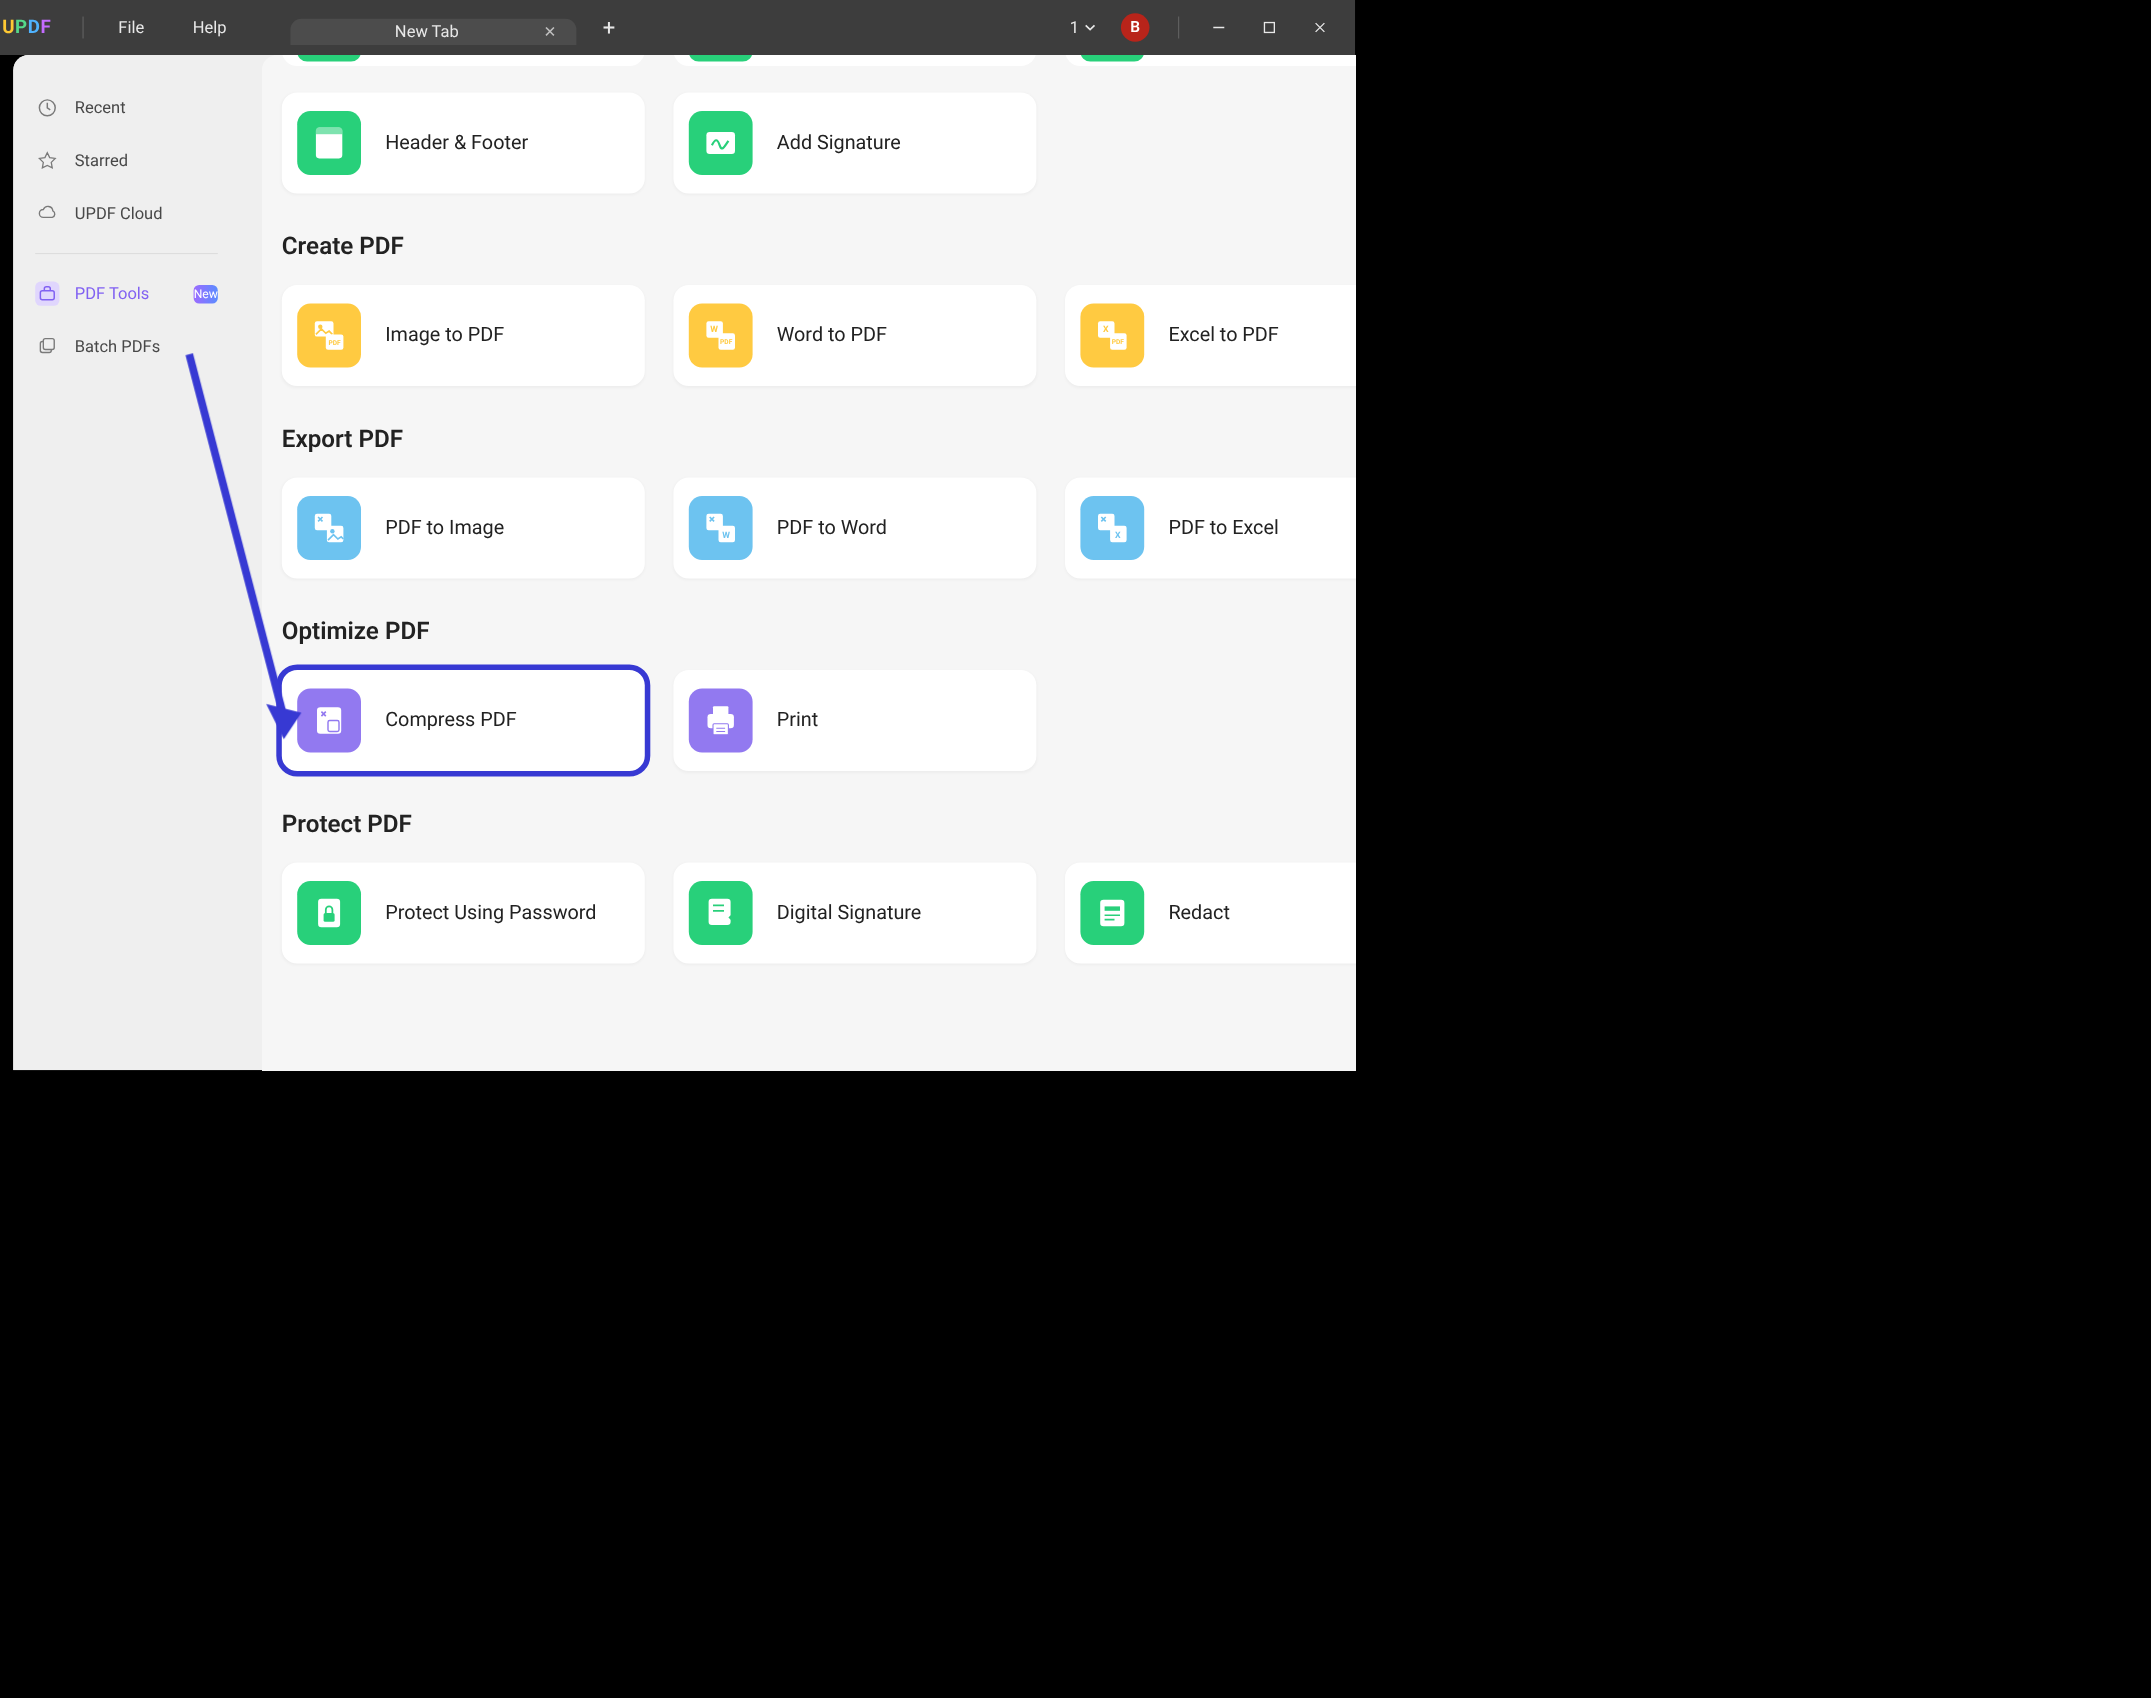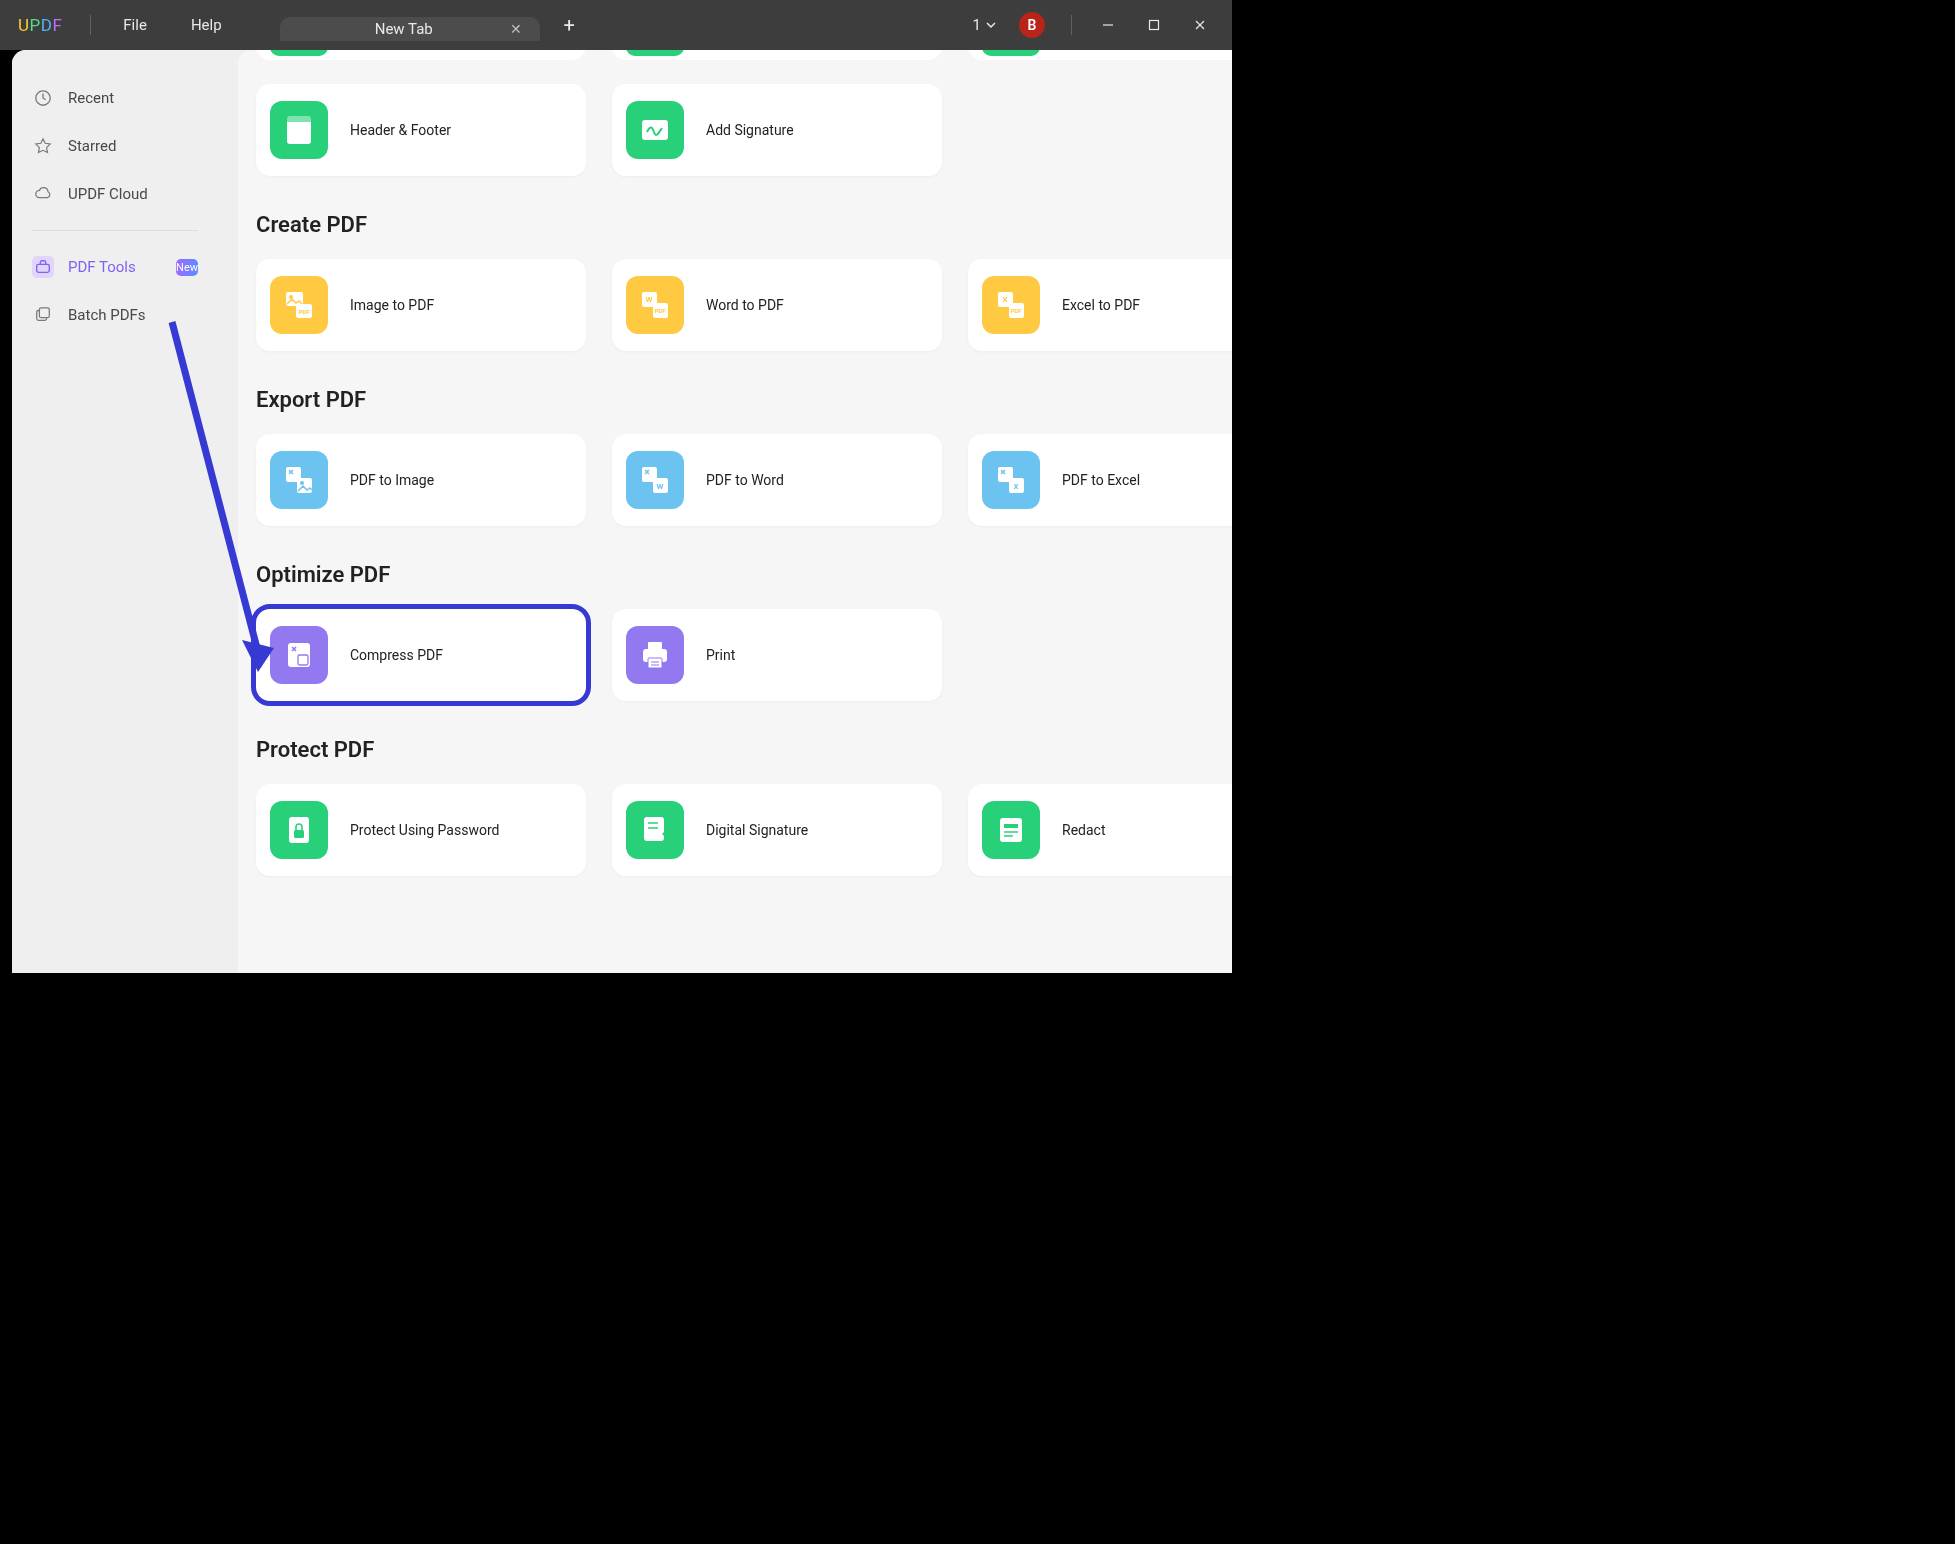--- a/index.html
+++ b/index.html
@@ -1,19 +1,19 @@
 <!DOCTYPE html>
 <html><head>
 <meta charset="utf-8">
 <style>
   * { box-sizing: border-box; margin: 0; padding: 0; font-family: -apple-system, BlinkMacSystemFont, "Segoe UI", Roboto, sans-serif; }
   body { background: #000; width: 1232px; height: 973px; overflow: hidden; position: relative; }
   
   .titlebar { background: #3d3d3d; height: 50px; display: flex; align-items: center; color: #e8e8e8; position: relative; }
-  .logo { font-weight: 400; font-size: 17px; margin-left: 18px; margin-right: 18px; letter-spacing: 0.5px; }
+  .logo { font-weight: 700; font-size: 17px; margin-left: 2px; margin-right: 18px; letter-spacing: 0.5px; }
   .logo .u { color: #ffc933; }
   .logo .p { color: #55d98a; }
   .logo .d { color: #4fb3ff; }
   .logo .f { color: #c36bff; }
   .tb-sep { width: 1px; height: 20px; background: #626262; margin: 0 10px; }
   .menu-item { padding: 0 22px; font-size: 15px; cursor: pointer; color: #e8e8e8; }
   .tab { background: #4c4c4c; height: 24px; border-radius: 10px 10px 0 0; display: flex; align-items: center; padding: 0 14px 0 22px; margin-left: 36px; margin-top: 8px; min-width: 260px; }
   .tab-title { flex: 1; text-align: center; color: #e8e8e8; font-size: 15px; }
   .tab-close { color: #bfbfbf; font-size: 14px; cursor: pointer; padding: 4px; }
   .tab-add { color: #e8e8e8; font-size: 20px; margin-left: 24px; cursor: pointer; }
@@ -41,21 +41,21 @@
   .section-title:first-child { margin-top: 16px; }
   
   .tool-card { background: #fff; border-radius: 14px; height: 92px; display: flex; align-items: center; padding: 0 18px 0 14px; gap: 22px; cursor: pointer; box-shadow: 0 1px 3px rgba(0,0,0,0.04); }
   .tool-card.highlighted { outline: 5px solid #3739d3; outline-offset: 0; align-items: center; }
   .tool-icon { width: 58px; height: 58px; border-radius: 12px; display: flex; align-items: center; justify-content: center; flex-shrink: 0; }
   .tool-icon svg { width: 36px; height: 36px; }
   .ic-green { background: #28d07a; }
   .ic-yellow { background: #ffca41; }
   .ic-blue { background: #6dc3f0; }
   .ic-purple { background: #9279f0; }
-  .tool-label { font-size: 14px; color: #222; line-height: 1.35; }
+  .tool-label { font-size: 18px; color: #222; line-height: 1.35; }
   
   .toprow { display: grid; grid-template-columns: repeat(3, 330px); gap: 26px; margin-top: -6px; margin-bottom: 24px; }
   .stub { background: #fff; border-radius: 0 0 14px 14px; height: 16px; display:flex; padding-left:14px; align-items:flex-start;}
   .stubicon { width:58px; height:12px; border-radius:0 0 9px 9px;} 
 
   .arrow-svg { position: absolute; left: 150px; top: 262px; pointer-events: none; z-index: 10; }
 </style>
 </head>
 <body>
 

